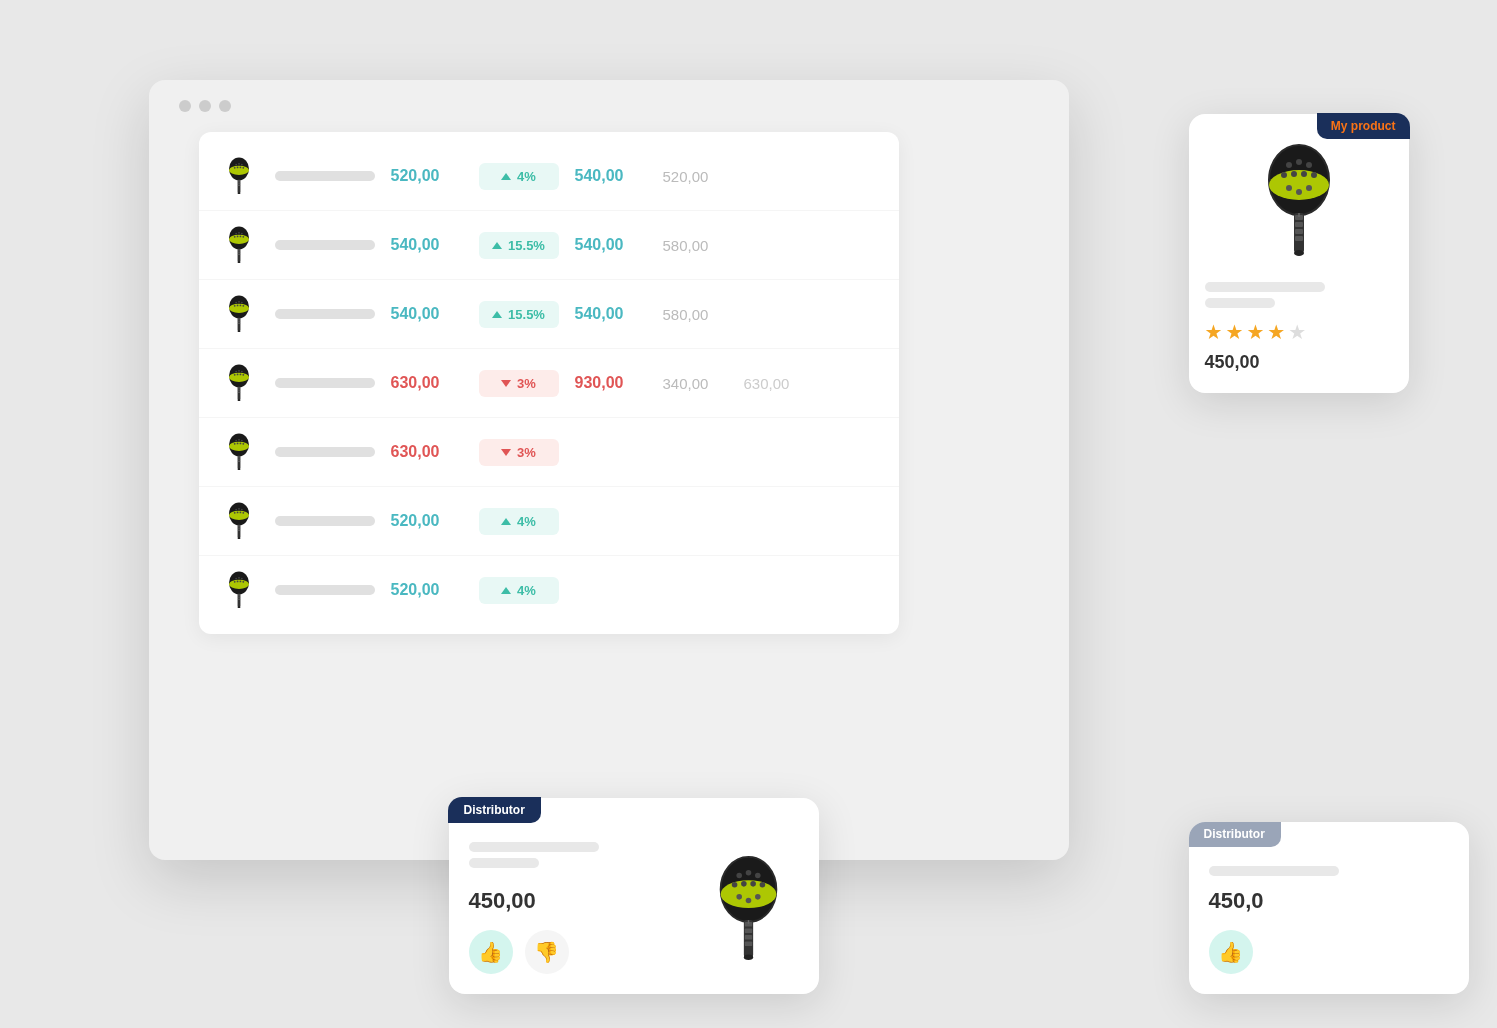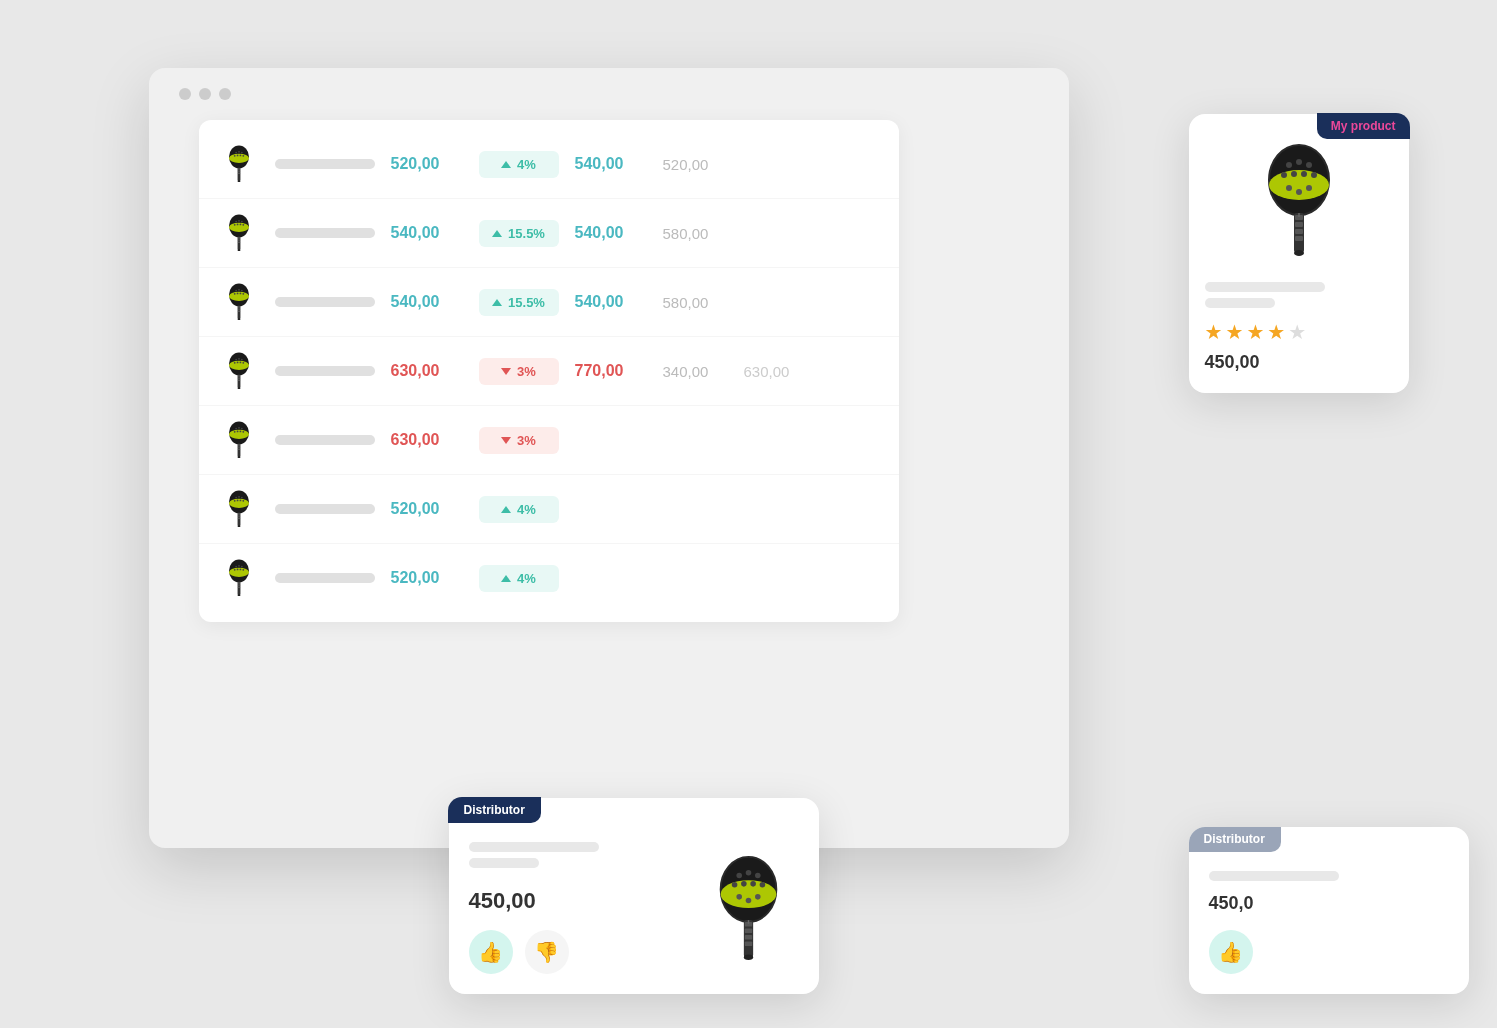--- a/index.html
+++ b/index.html
@@ -17,21 +17,21 @@
 
     .scene {
       position: relative;
       width: 1200px;
       height: 900px;
     }
 
     
     .browser-window {
       position: absolute;
-      top: 4px;
+      top: 16px;
       left: 0;
       width: 920px;
       height: 780px;
       background: #f0f0f0;
       border-radius: 16px;
       box-shadow: 0 20px 60px rgba(0,0,0,0.15);
       padding: 20px;
     }
 
     .browser-dots {
@@ -171,21 +171,21 @@
       box-shadow: 0 10px 40px rgba(0,0,0,0.12);
       padding: 16px;
       overflow: visible;
     }
 
     .my-product-badge {
       position: absolute;
       top: -1px;
       right: -1px;
       background: #1a2f5a;
-      color: #ec4899;
+      color: #f97316;
       font-size: 12px;
       font-weight: 600;
       padding: 6px 14px;
       border-radius: 0 14px 0 10px;
     }
 
     .product-image-area {
       display: flex;
       justify-content: center;
       align-items: center;
@@ -371,21 +371,21 @@
 
     .dist2-name-bar {
       width: 130px;
       height: 10px;
       background: #e8e8e8;
       border-radius: 5px;
       margin-bottom: 6px;
     }
 
     .dist2-price {
-      font-size: 18px;
+      font-size: 22px;
       font-weight: 700;
       color: #333;
       margin-bottom: 16px;
       margin-top: 12px;
     }
 
     .thumb-up-btn-2 {
       width: 44px;
       height: 44px;
       border-radius: 50%;
@@ -515,21 +515,21 @@
           <rect x="37" y="94" width="6" height="4" rx="1" fill="#555"></rect>
           <ellipse cx="40" cy="118" rx="4" ry="2.5" fill="#222"></ellipse>
         </svg>
       </div>
       <div class="product-name-bar"></div>
       <div class="price-red">630,00</div>
       <div class="badge badge-down">
         <span class="arrow-down"></span>
         <span>3%</span>
       </div>
-      <div class="price-red">770,00</div>
+      <div class="price-red">930,00</div>
       <div class="price-right">340,00</div>
       <div class="price-dark-gray">630,00</div>
     </div>
         <div class="table-row">
       <div class="product-icon">
         <svg width="36" height="50" viewBox="0 0 80 140">
           <ellipse cx="40" cy="50" rx="28" ry="32" fill="#1a1a1a"></ellipse>
           <ellipse cx="40" cy="54" rx="28" ry="13" fill="#c8e600" opacity="0.85"></ellipse>
           <circle cx="32" cy="38" r="2.5" fill="#444"></circle>
           <circle cx="40" cy="36" r="2.5" fill="#444"></circle>

